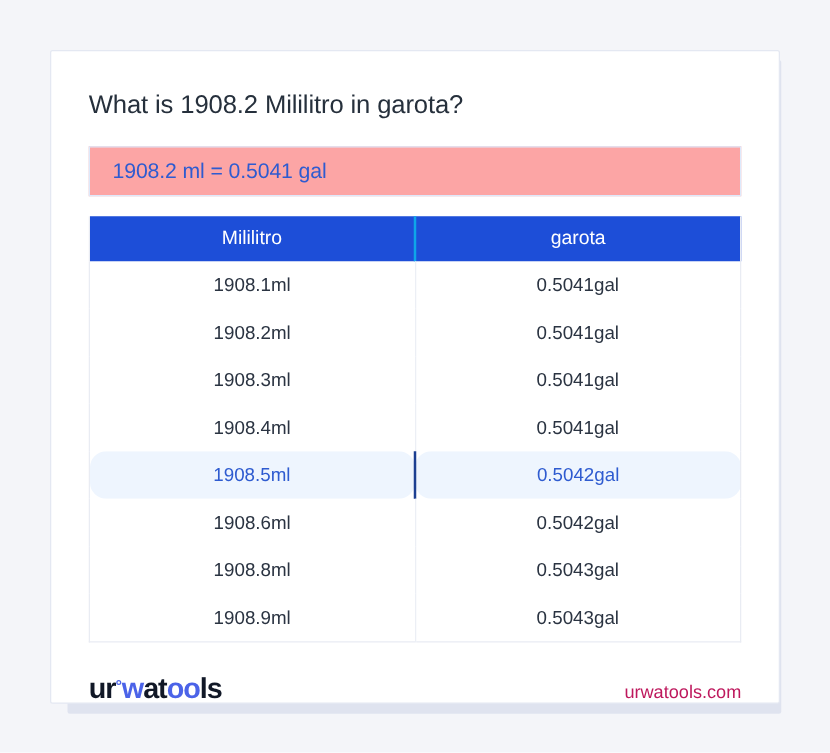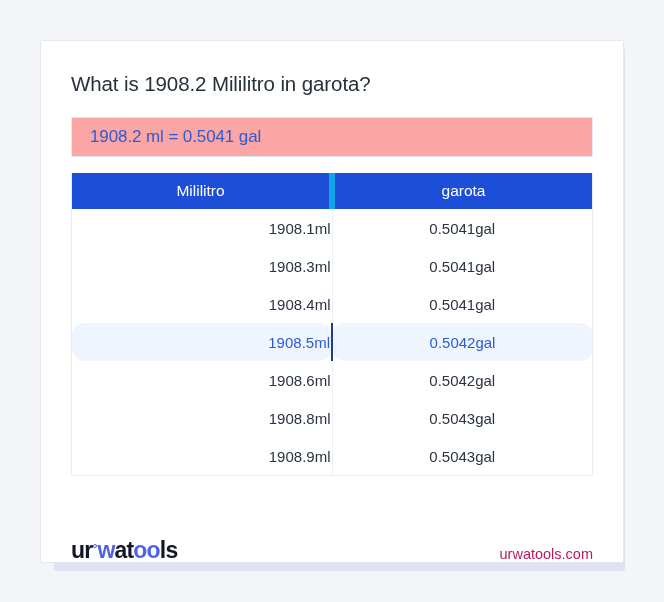--- a/index.html
+++ b/index.html
@@ -86,32 +86,31 @@
   #conv-table th {
     background: #1d4ed8;
     color: #ffffff;
     font-weight: normal;
     font-size: 15.5px;
     height: 34px;
     text-align: center;
     border: none;
   }
   #conv-table th.col-left {
-    border-right: 6px solid #0ea5e9;
+    border-right: 2px solid #0ea5e9;
   }
   #conv-table td {
     height: 36px;
     text-align: center;
     font-size: 15px;
     color: #2b3442;
     border: none;
   }
   #conv-table td.col-left {
     border-right: 1px solid #eceff5;
-    text-align: right;
   }
   #conv-table tbody tr.is-highlight {
     background: #eef5fe;
   }
   #conv-table tbody tr.is-highlight td {
     color: #2e5bd0;
     border-radius: 13px;
   }
   #conv-table tbody tr.is-highlight td.col-left {
     border-right: 2px solid #1c3f91;
@@ -180,20 +179,24 @@
             <th class="col-left">Mililitro</th>
             <th class="col-right">garota</th>
           </tr>
         </thead>
         <tbody id="conv-table-body">
             <tr>
               <td class="col-left">1908.1ml</td>
               <td class="col-right">0.5041gal</td>
             </tr>
             <tr>
+              <td class="col-left">1908.2ml</td>
+              <td class="col-right">0.5041gal</td>
+            </tr>
+            <tr>
               <td class="col-left">1908.3ml</td>
               <td class="col-right">0.5041gal</td>
             </tr>
             <tr>
               <td class="col-left">1908.4ml</td>
               <td class="col-right">0.5041gal</td>
             </tr>
             <tr class="is-highlight">
               <td class="col-left">1908.5ml</td>
               <td class="col-right">0.5042gal</td>

